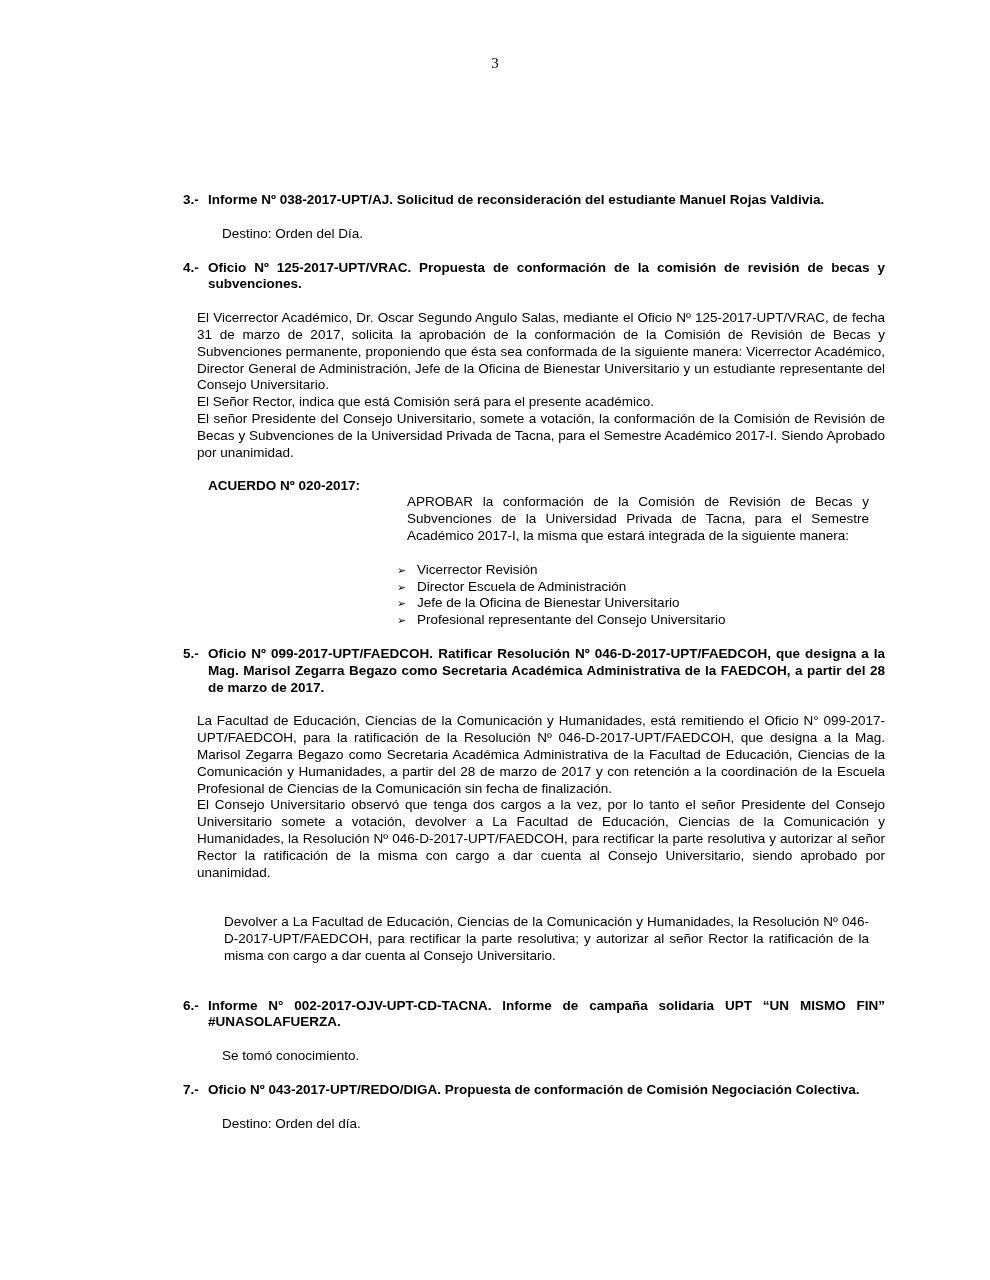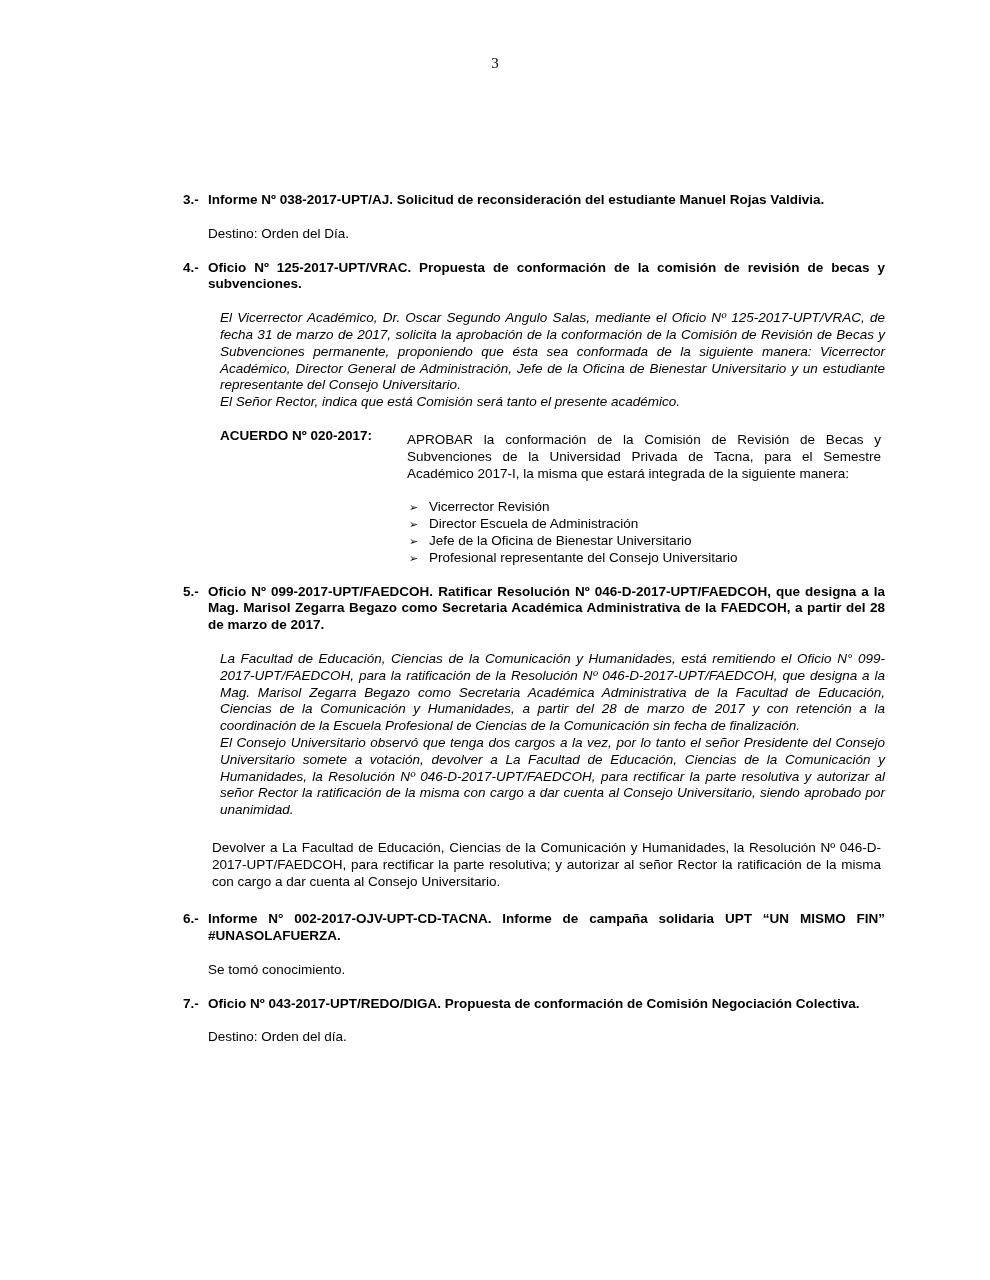--- a/index.html
+++ b/index.html
@@ -42,46 +42,44 @@
   }
   .item-num {
     width: 25px;
     flex: none;
   }
   .item-headtext {
     flex: 1;
     text-align: justify;
   }
   .body-group {
-    margin-left: 37px;
-    font-style: italic;
+    margin-left: 14px;
   }
   .body-group p {
     margin: 0;
     text-align: justify;
   }
   .plain-line {
-    margin-left: 25px;
+    margin-left: 39px;
   }
   .acuerdo {
     display: flex;
     margin-left: 25px;
   }
   .acuerdo-label {
     width: 183px;
     flex: none;
     font-weight: bold;
-    margin-left: 12px;
   }
   .acuerdo-body {
     flex: 1;
     text-align: justify;
   }
   .acuerdo-body .acuerdo-text {
-    margin: 4px;
+    margin: 16px;
     text-align: justify;
   }
   .bullets {
     margin-top: 17px;
     padding-left: 6px;
   }
   .bullet-row {
     display: flex;
   }
   .bullet-glyph {
@@ -108,21 +106,22 @@
       <span class="item-headtext">Informe Nº 038-2017-UPT/AJ. Solicitud de reconsideración del estudiante Manuel Rojas Valdivia.</span>
     </div>
     <div class="block plain-line">Destino: Orden del Día.</div>
 
     <div class="block item-head">
       <span class="item-num">4.-</span>
       <span class="item-headtext">Oficio Nº 125-2017-UPT/VRAC. Propuesta de conformación de la comisión de revisión de becas y subvenciones.</span>
     </div>
     <div class="block body-group">
       <p>El Vicerrector Académico, Dr. Oscar Segundo Angulo Salas, mediante el Oficio Nº 125-2017-UPT/VRAC, de fecha 31 de marzo de 2017, solicita la aprobación de la conformación de la Comisión de Revisión de Becas y Subvenciones permanente, proponiendo que ésta sea conformada de la siguiente manera: Vicerrector Académico, Director General de Administración, Jefe de la Oficina de Bienestar Universitario y un estudiante representante del Consejo Universitario.</p>
-      <p>El Señor Rector, indica que está Comisión será tanto el presente académico.</p>
+      <p>El Señor Rector, indica que está Comisión será para el presente académico.</p>
+      <p>El señor Presidente del Consejo Universitario, somete a votación, la conformación de la Comisión de Revisión de Becas y Subvenciones de la Universidad Privada de Tacna, para el Semestre Académico 2017-I. Siendo Aprobado por unanimidad.</p>
     </div>
     <div class="block acuerdo">
       <span class="acuerdo-label">ACUERDO Nº 020-2017:</span>
       <div class="acuerdo-body">
         <p class="acuerdo-text">APROBAR la conformación de la Comisión de Revisión de Becas y Subvenciones de la Universidad Privada de Tacna, para el Semestre Académico 2017-I, la misma que estará integrada de la siguiente manera:</p>
         <div class="bullets">
           <div class="bullet-row">
             <span class="bullet-glyph">➢</span>
             <span class="bullet-text">Vicerrector Revisión</span>
           </div>

